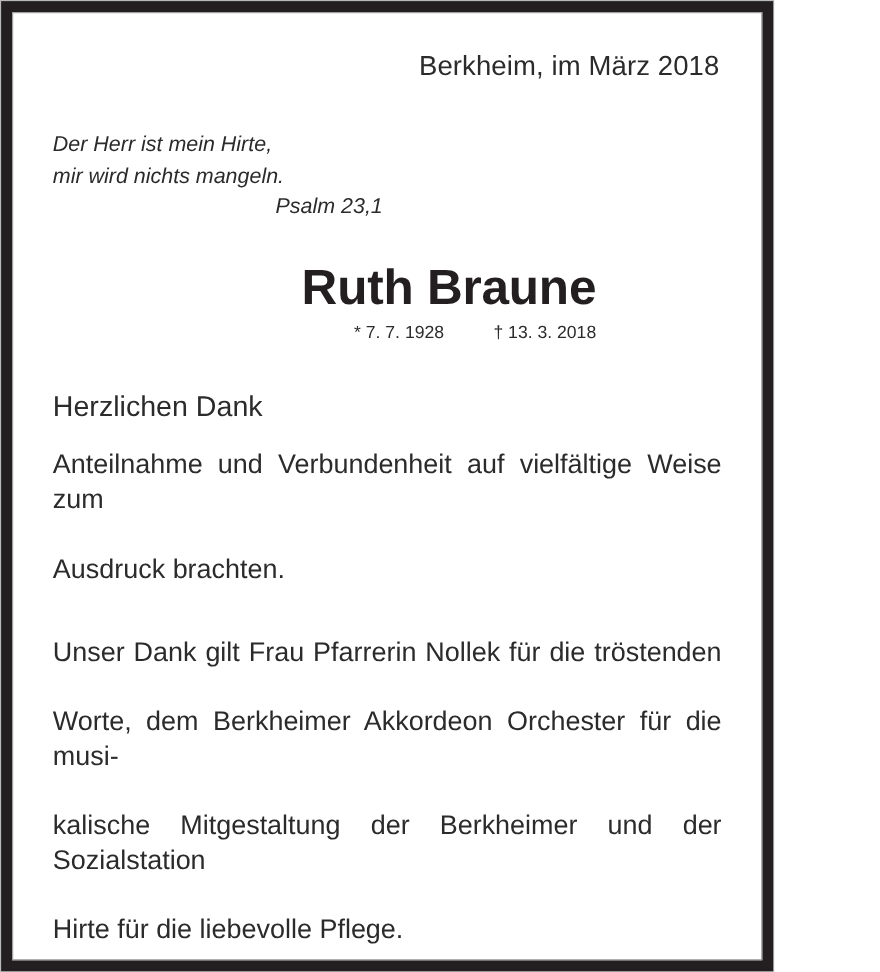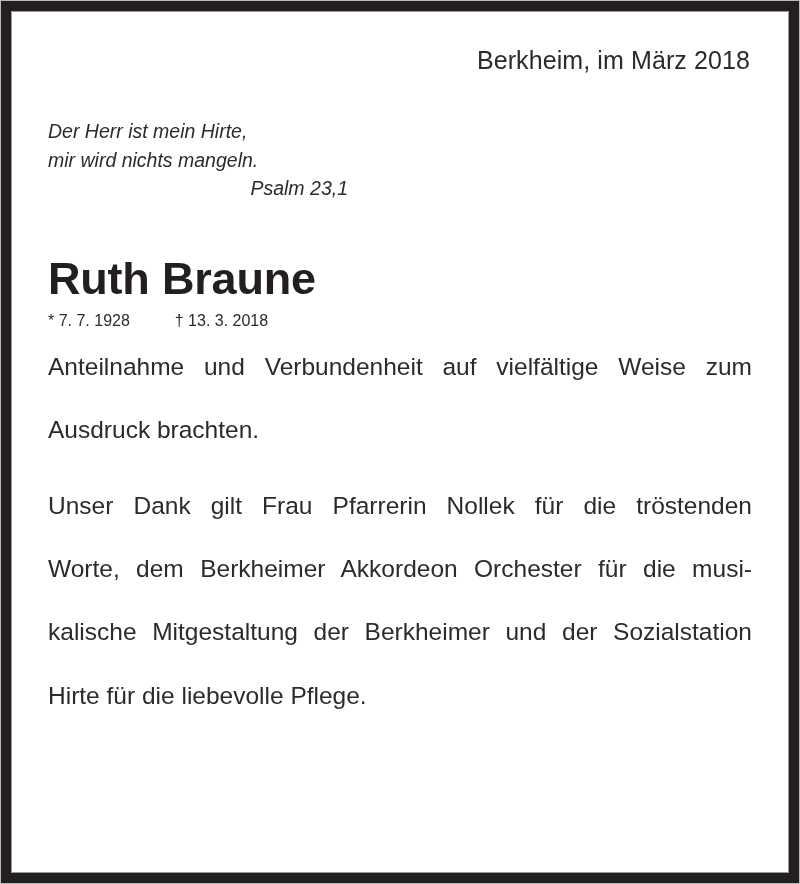--- a/index.html
+++ b/index.html
@@ -3,21 +3,21 @@
 <meta charset="utf-8">
 <style>
   html, body {
     margin: 0;
     padding: 0;
     background: #ffffff;
   }
 
   .page {
     position: relative;
-    width: 800px;
+    width: 704px;
     height: 884px;
     box-sizing: border-box;
     background: #ffffff;
     font-family: "Liberation Sans", sans-serif;
     overflow: hidden;
   }
 
   
   .outer-rule {
     position: absolute;
@@ -83,22 +83,22 @@
     max-width: 300px;
   }
   .quote-line { white-space: nowrap; }
   .quote-ref {
     text-align: right;
     white-space: nowrap;
   }
 
   
   .name-block {
-    margin-top: 52px;
-    text-align: left;
+    margin-top: 34px;
+    text-align: right;
     padding-right: 114px;
   }
   .deceased-name {
     font-size: 45px;
     font-weight: bold;
     line-height: 1.06;
     letter-spacing: -0.2px;
     color: #231f20;
   }
   .life-dates {
@@ -164,20 +164,21 @@
 
     <div class="name-block">
       <div class="deceased-name">Ruth Braune</div>
       <div class="life-dates">
         <span class="date-birth">* 7. 7. 1928</span>
         <span class="date-gap"></span>
         <span class="date-death">† 13. 3. 2018</span>
       </div>
     </div>
 
+    <div class="thanks-heading">Herzlichen Dank</div>
 
     <div class="para first">
       <span class="jline">Anteilnahme und Verbundenheit auf vielfältige Weise zum</span>
       <span class="jline last">Ausdruck brachten.</span>
     </div>
 
     <div class="para second">
       <span class="jline">Unser Dank gilt Frau Pfarrerin Nollek für die tröstenden</span>
       <span class="jline">Worte, dem Berkheimer Akkordeon Orchester für die musi-</span>
       <span class="jline">kalische Mitgestaltung der Berkheimer und der Sozialstation</span>

